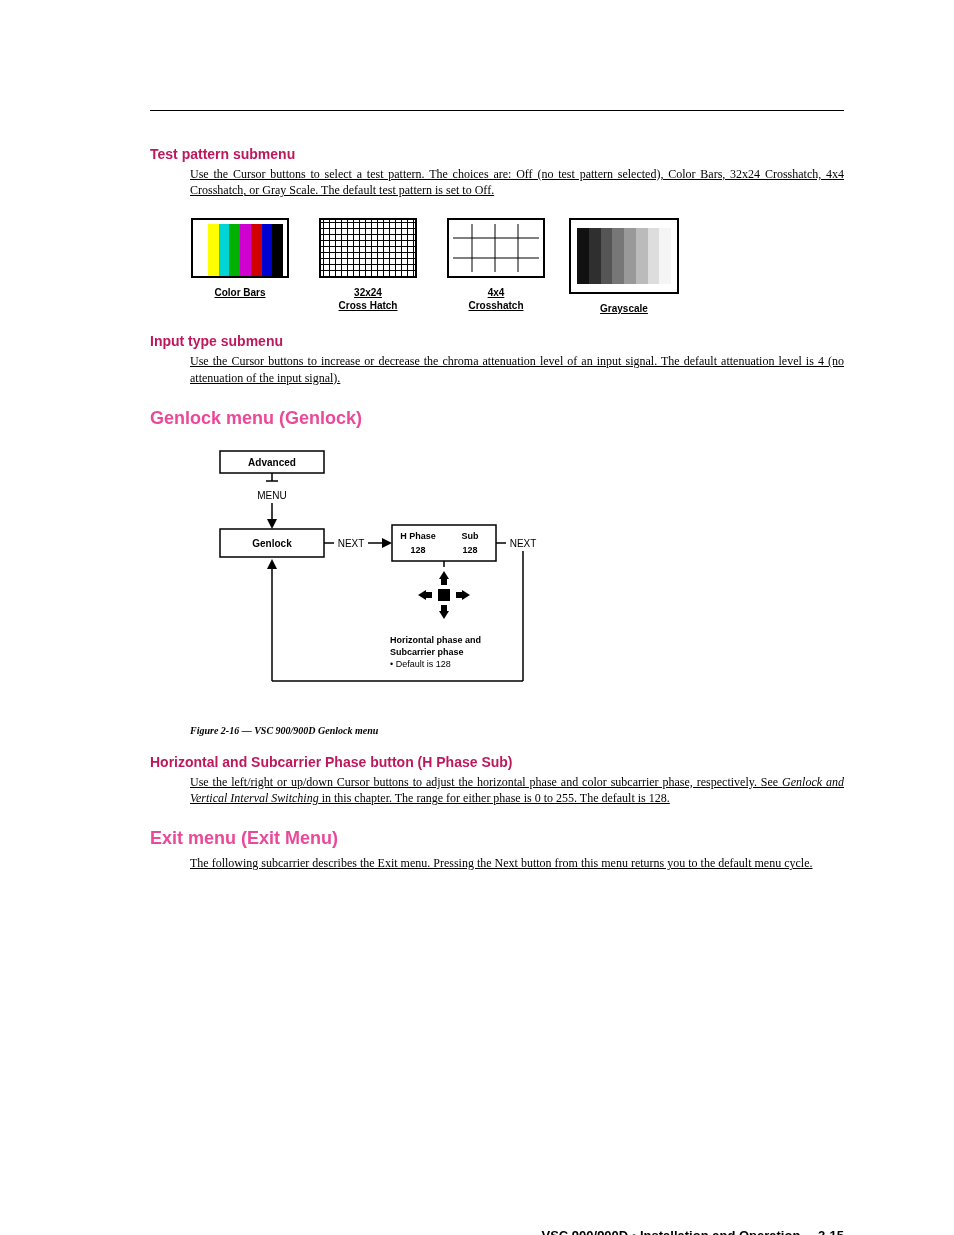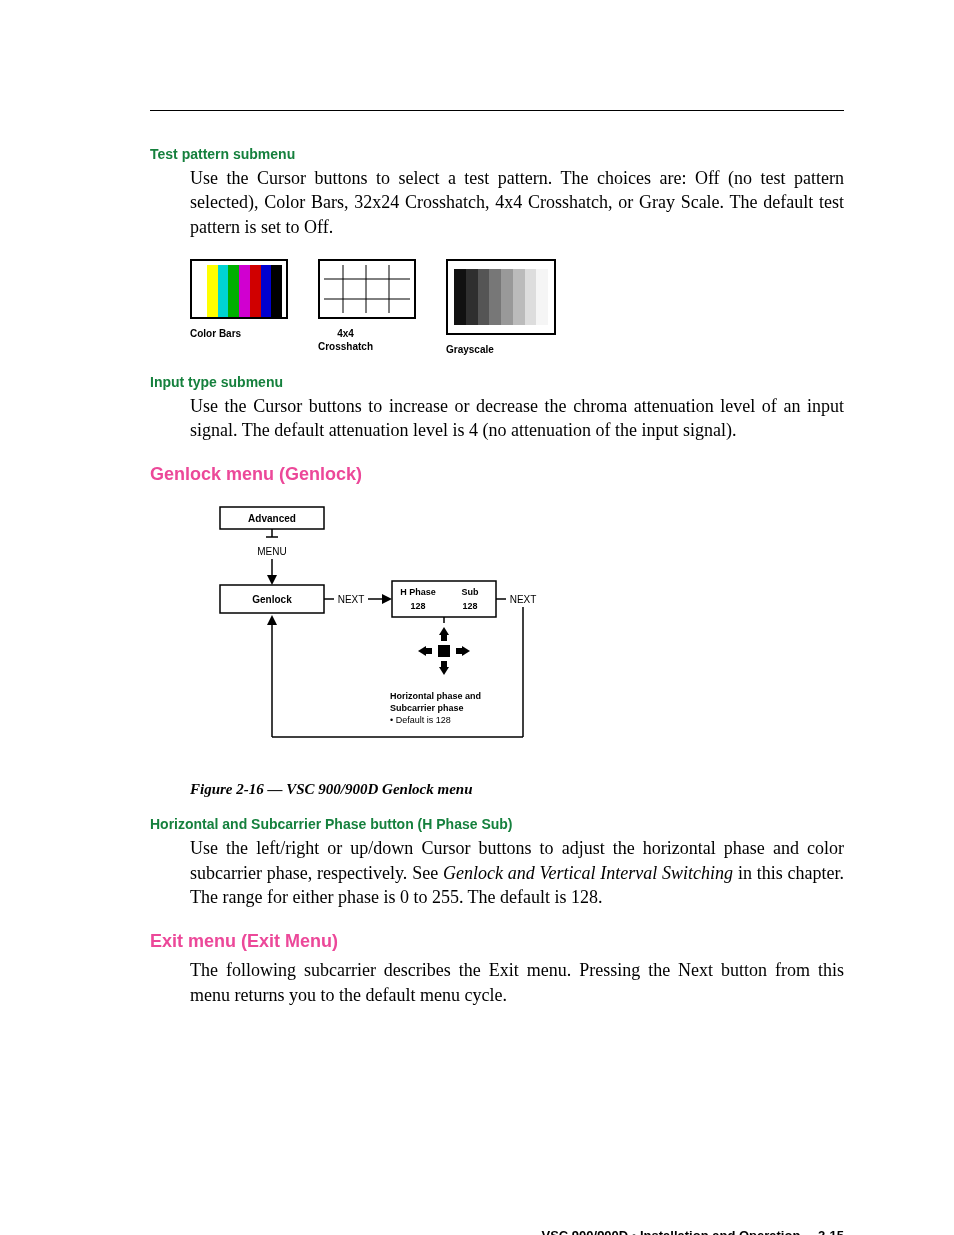--- a/index.html
+++ b/index.html
@@ -18,49 +18,51 @@
   }
   .top-line {
     border-top: 1.5px solid #000;
     margin: 0 0 35px 0;
   }
   .subhead {
     font-family: 'Helvetica Neue', Helvetica, Arial, sans-serif;
     font-weight: 700;
     font-size: 14px;
     margin: 18px 0 4px 0;
-    color: #15803d;
+    color: #be185d;
   }
   .body-text {
     font-family: 'Palatino Linotype', Palatino, Georgia, serif;
-    font-size: 18px;
+    font-size: 12px;
     line-height: 1.35;
     margin-left: 40px;
     margin-bottom: 8px;
     text-align: justify;
+    text-decoration: underline;
   }
   .section-head {
     font-family: 'Helvetica Neue', Helvetica, Arial, sans-serif;
     font-weight: 700;
     font-size: 18px;
     margin: 22px 0 6px 0;
     color: #ec4899;
   }
   
   .pattern-row {
     display: flex;
     gap: 28px;
     margin: 20px 0 10px 40px;
     align-items: flex-start;
   }
   .pattern-item {
     display: flex;
     flex-direction: column;
-    align-items: flex-start;
+    align-items: center;
     width: 100px;
+    text-decoration: underline;
   }
   .pattern-box {
     width: 94px;
     height: 56px;
     border: 2px solid #000;
     background: #fff;
     position: relative;
     overflow: hidden;
   }
   .pattern-label {
@@ -113,21 +115,21 @@
       #f5f5f5 87.5%, #f5f5f5 100%);
   }
   
   .flowchart {
     margin: 18px 0 8px 40px;
   }
   .fc-caption {
     font-family: 'Palatino Linotype', Palatino, Georgia, serif;
     font-weight: 700;
     font-style: italic;
-    font-size: 15px;
+    font-size: 10px;
     text-align: left;
     margin: 14px 0 14px 40px;
   }
   .italic { font-style: italic; }
   .footer {
     position: absolute;
     bottom: 32px;
     right: 110px;
     font-family: 'Helvetica Neue', Helvetica, Arial, sans-serif;
     font-size: 13px;
@@ -154,20 +156,25 @@
             <div class="cb3"></div>
           <div class="cb4"></div>
             <div class="cb5"></div>
             <div class="cb6"></div>
             <div class="cb7"></div>
         </div>
       </div>
       <div class="pattern-label">Color Bars</div>
     </div>
     <div class="pattern-item">
+      <div class="pattern-box hatch32"></div>
+      <div class="pattern-label" style="white-space:pre-line">32x24
+Cross Hatch</div>
+    </div>
+    <div class="pattern-item">
       <div class="pattern-box hatch4">
         <svg viewBox="0 0 94 56">
           <line x1="23" y1="4" x2="23" y2="52" stroke="#000" stroke-width="1"></line>
           <line x1="46" y1="4" x2="46" y2="52" stroke="#000" stroke-width="1"></line>
           <line x1="69" y1="4" x2="69" y2="52" stroke="#000" stroke-width="1"></line>
           <line x1="4" y1="18" x2="90" y2="18" stroke="#000" stroke-width="1"></line>
           <line x1="4" y1="38" x2="90" y2="38" stroke="#000" stroke-width="1"></line>
         </svg>
       </div>
       <div class="pattern-label" style="white-space:pre-line">4x4

